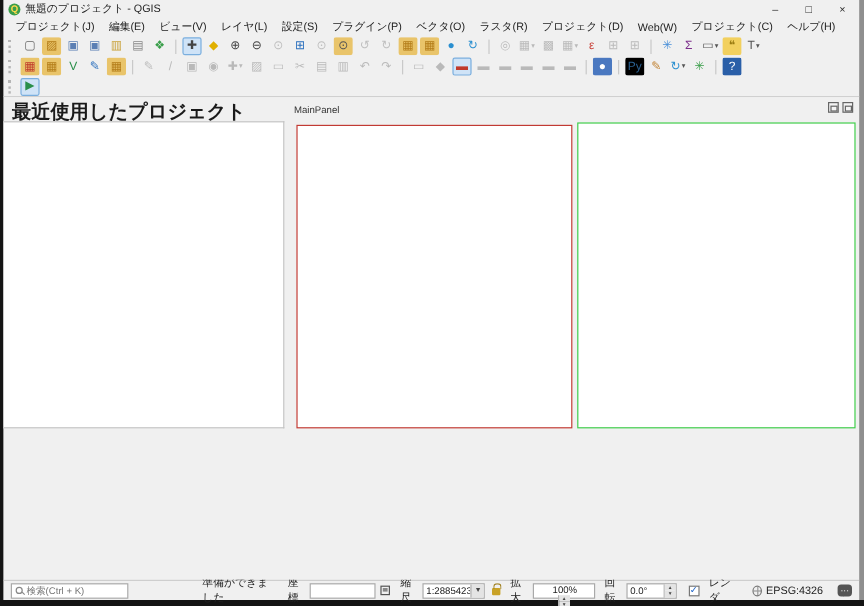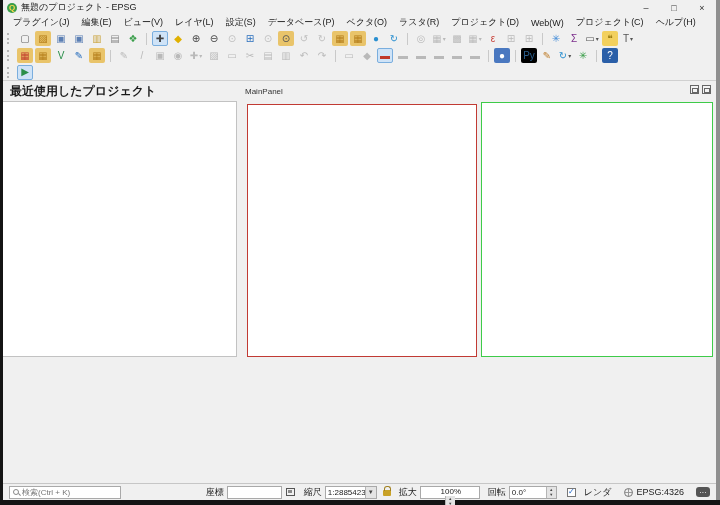--- a/index.html
+++ b/index.html
@@ -31,21 +31,21 @@
   .tbtn { width:16px; height:15px; display:inline-flex; align-items:center; justify-content:center;
     border:1px solid transparent; border-radius:2px; margin:0 1px; position:relative; }
   .tbtn .glyph { font-size:10px; line-height:10px; }
   .tbtn.active { background:#cfe3f7; border-color:#7aaede; }
   .tbtn.disabled { opacity:.35; }
   .tbtn .dd { font-size:6px; color:#555; margin-left:1px; }
   .tsep { width:1px; height:12px; background:#c9c9c9; margin:0 4px; }
 
   
   .content { position:relative; flex:1; background:#f0f0f0; }
-  .recent-title { position:absolute; left:7px; top:2px; font-size:12px; font-weight:bold; color:#1a1a1a; }
+  .recent-title { position:absolute; left:7px; top:2px; font-size:16px; font-weight:bold; color:#1a1a1a; }
   .recent-panel { position:absolute; left:0; top:20px; width:234px; height:256px;
     background:#ffffff; border:1px solid #c2c2c2; border-left:none; }
   .mainpanel-label { position:absolute; left:242px; top:6px; font-size:8px; color:#333; }
   .panel-red { position:absolute; left:244px; top:23px; width:230px; height:253px;
     background:#ffffff; border:1px solid #c13a33; }
   .panel-green { position:absolute; left:478px; top:21px; width:232px; height:255px;
     background:#ffffff; border:1px solid #3ecb49; }
   .dock-buttons { position:absolute; right:5px; top:4px; display:flex; gap:3px; }
   .dock-btn { width:9px; height:9px; border:1px solid #666; position:relative; background:#f4f4f4; }
   .dock-btn::before { content:""; position:absolute; left:1px; top:2px; width:4px; height:3px; border:1px solid #666; }
@@ -96,35 +96,35 @@
 </style>
 </head>
 <body>
 
 <div class="stage">
   <div class="right-strip"></div>
   <div class="window">
 
     <div class="titlebar">
       <span class="qlogo">Q</span>
-      <span class="title-text">無題のプロジェクト - EPSG</span>
+      <span class="title-text">無題のプロジェクト - QGIS</span>
       <span class="win-buttons">
         <span class="win-btn">–</span>
         <span class="win-btn">□</span>
         <span class="win-btn">×</span>
       </span>
     </div>
 
     <div class="menubar">
-        <span class="menu-item">プラグイン(J)</span>
+        <span class="menu-item">プロジェクト(J)</span>
         <span class="menu-item">編集(E)</span>
         <span class="menu-item">ビュー(V)</span>
         <span class="menu-item">レイヤ(L)</span>
         <span class="menu-item">設定(S)</span>
-        <span class="menu-item">データベース(P)</span>
+        <span class="menu-item">プラグイン(P)</span>
         <span class="menu-item">ベクタ(O)</span>
         <span class="menu-item">ラスタ(R)</span>
         <span class="menu-item">プロジェクト(D)</span>
         <span class="menu-item">Web(W)</span>
         <span class="menu-item">プロジェクト(C)</span>
         <span class="menu-item">ヘルプ(H)</span>
       </div>
 
     <div class="toolbars">
       <div class="toolbar-row">
@@ -357,20 +357,21 @@
         <span class="dock-btn"></span>
         <span class="dock-btn"></span>
       </div>
     </div>
 
     <div class="statusbar">
       <div class="searchbox">
         <span class="mag"></span>
         <input type="text" placeholder="検索(Ctrl + K)" style="">
       </div>
+      <span class="ready-text">準備ができました</span>
       <span class="sb-spacer"></span>
       <span class="sb-label">座標</span>
       <input class="coord-input" type="text" value="" style="">
       <span class="extent-icon"></span>
       <span class="sb-label">縮尺</span>
       <span class="combo">
         <span class="val">1:28854231</span>
         <span class="arrow">▼</span>
       </span>
       <span class="lock"></span>

